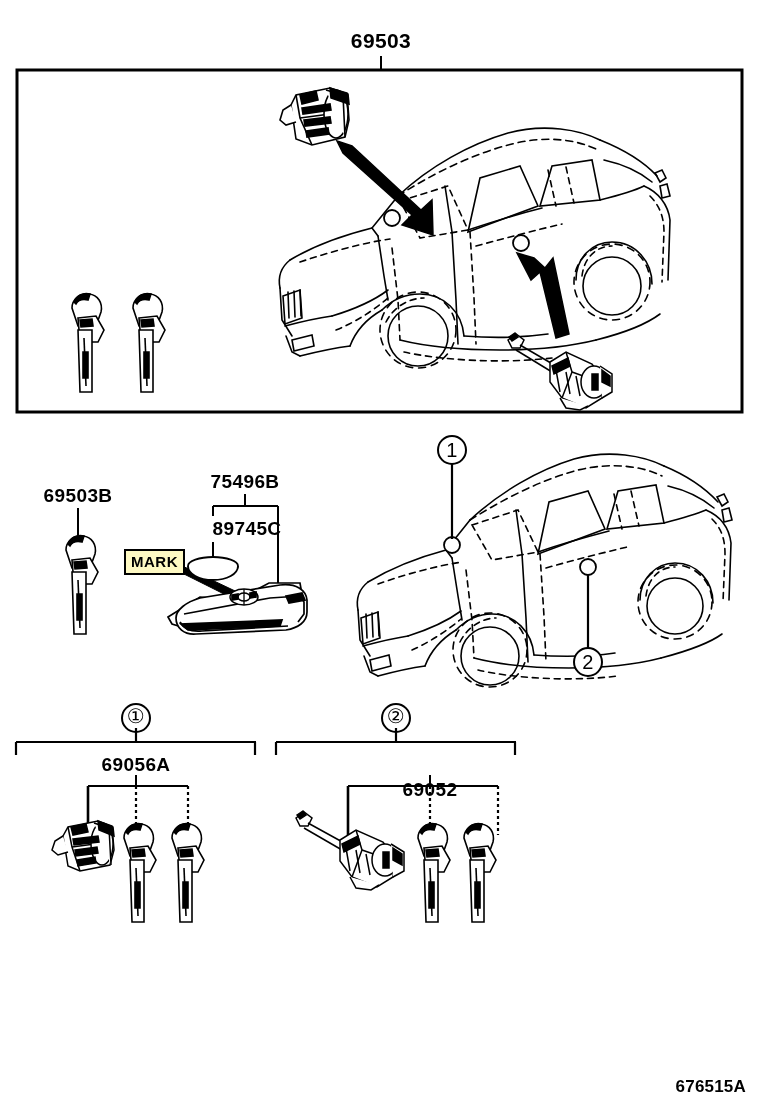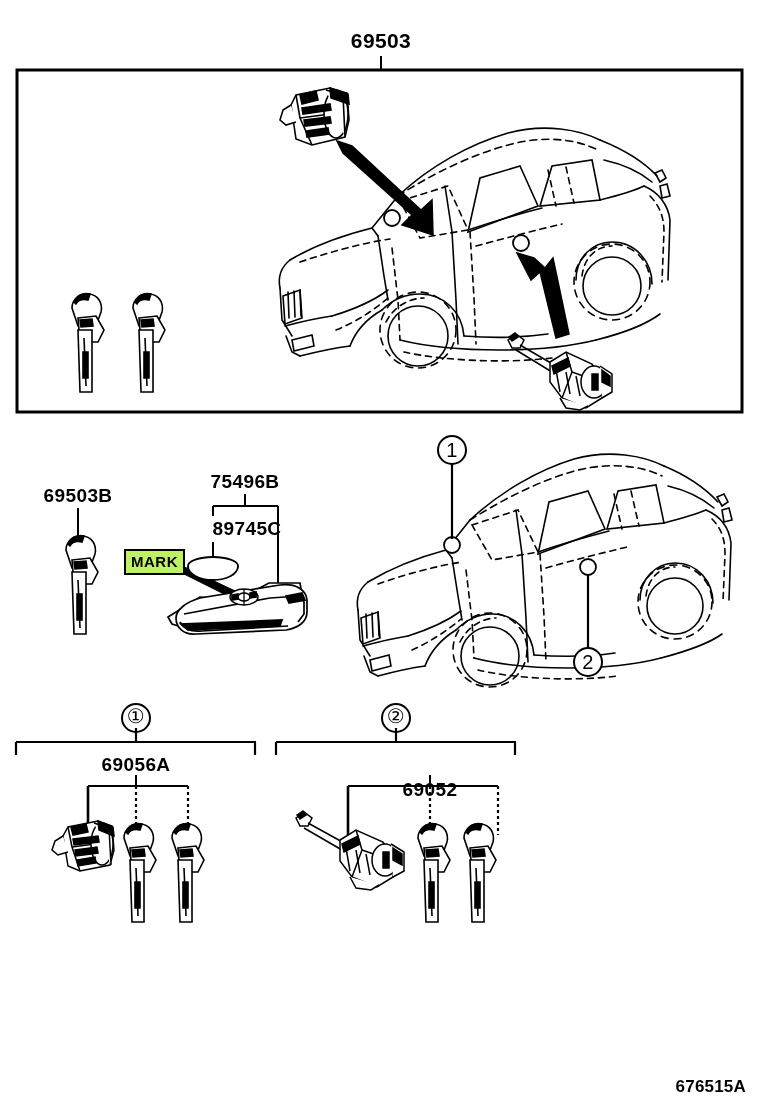--- a/index.html
+++ b/index.html
@@ -19,21 +19,21 @@
     letter-spacing:0.4px;
     line-height:1;
   }
   .lbl.c{transform:translateX(-50%);}
   .title-num{font-size:21px;}
   .part-num{font-size:19px;}
   .ref-num{font-size:17px;letter-spacing:0.2px;}
   .mark-box{
     position:absolute;
     border:2px solid #000;
-    background:#bef264;
+    background:#fef9c3;
     font-weight:bold;
     font-size:15px;
     font-family:"Liberation Sans", sans-serif;
     text-align:center;
     line-height:1;
     padding:3px 5px 4px 5px;
     letter-spacing:0.5px;
   }
   svg{position:absolute;left:0;top:0;overflow:visible;}
   .ln{stroke:#000;fill:none;}

